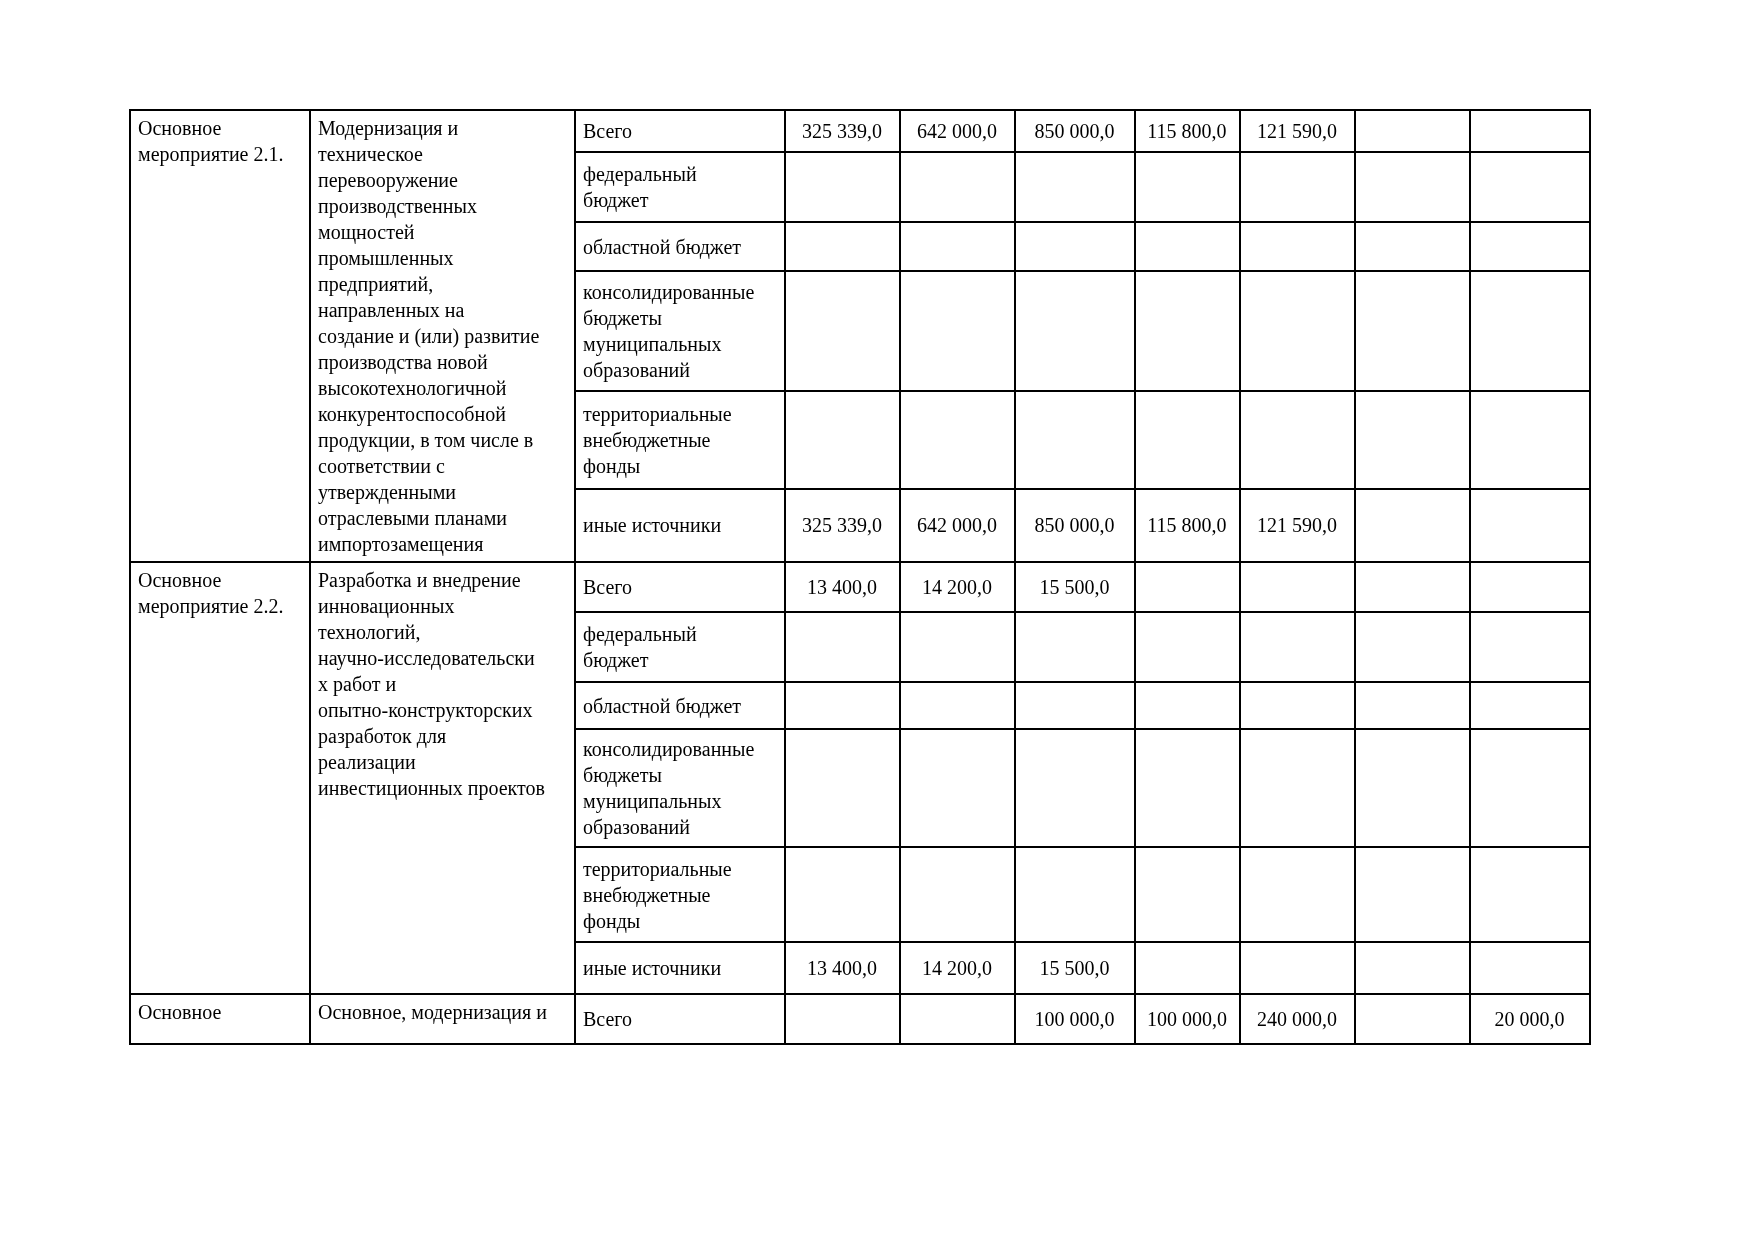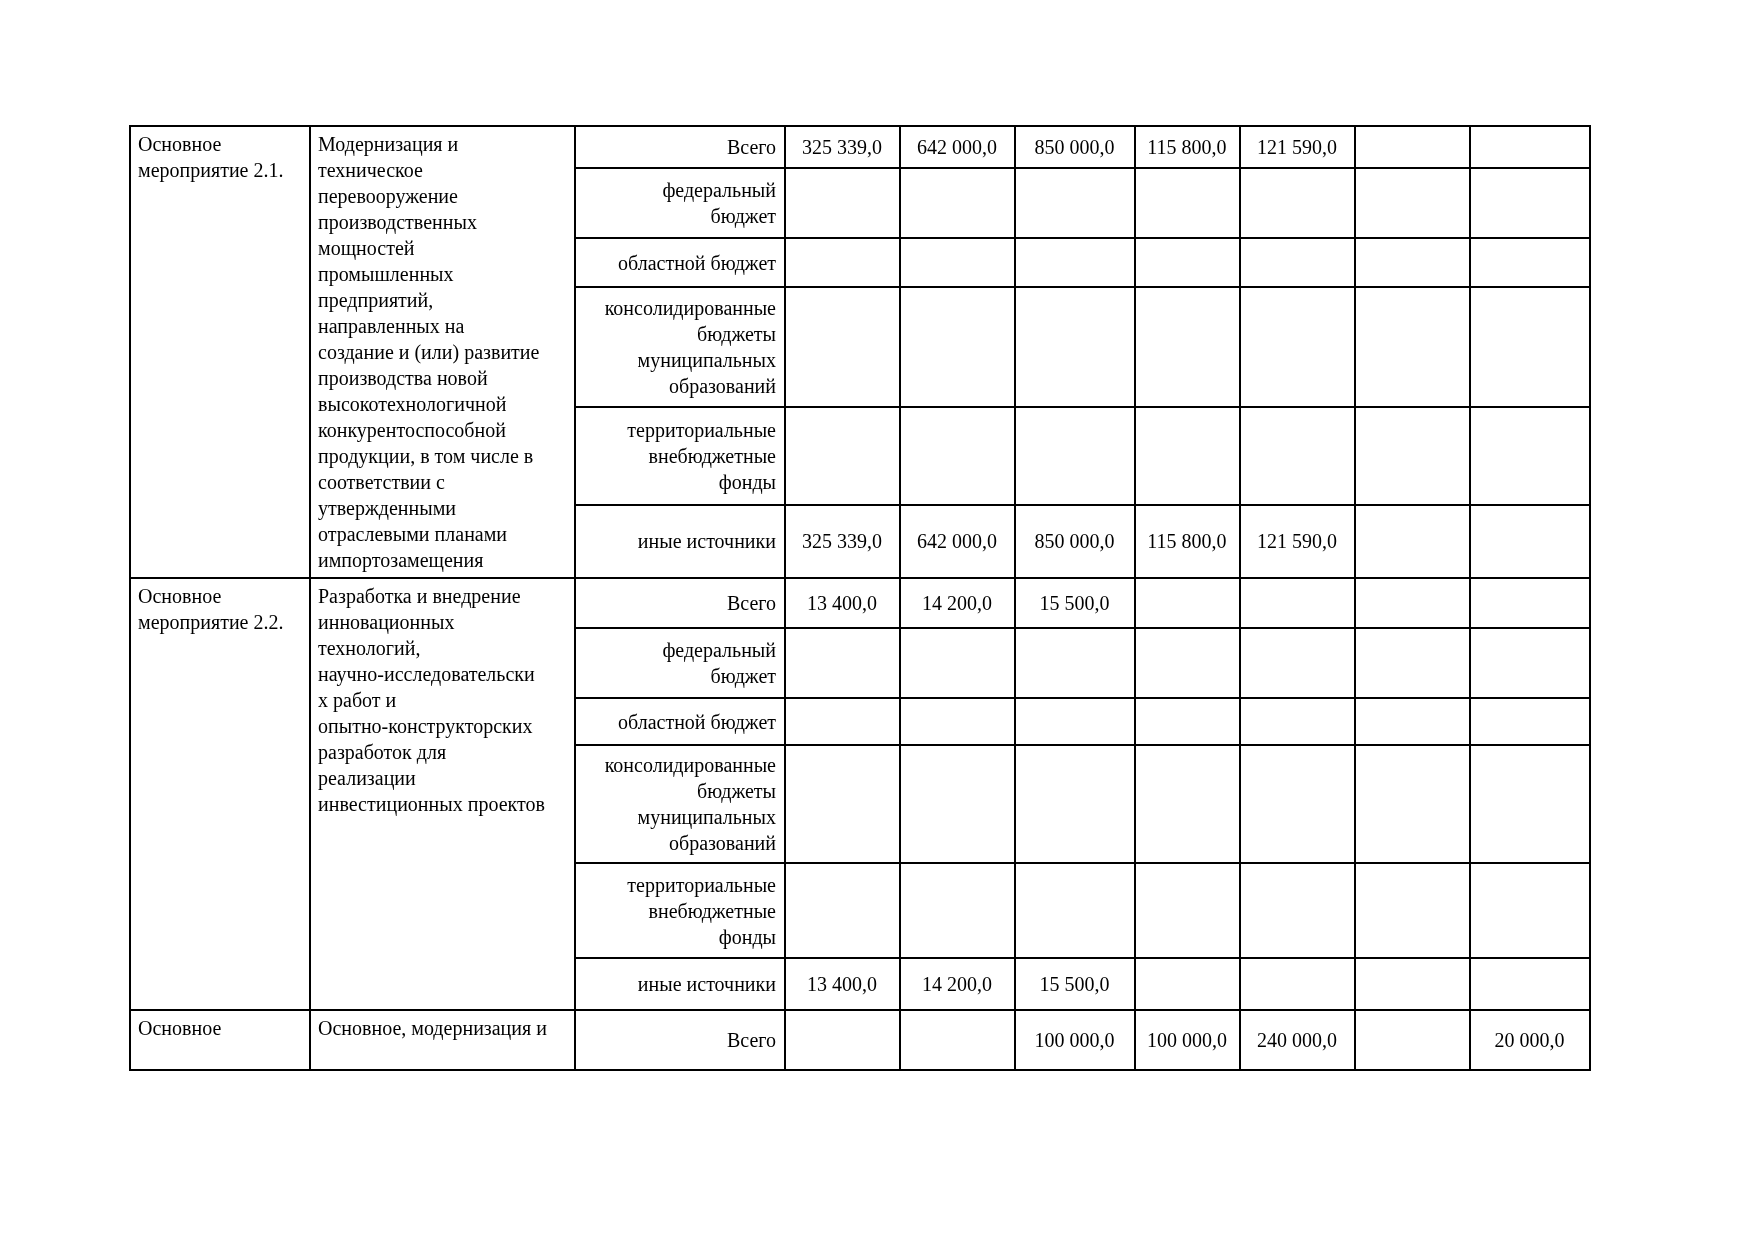--- a/index.html
+++ b/index.html
@@ -16,41 +16,41 @@
   }
   .page {
     position: relative;
     width: 1754px;
     height: 1240px;
     background: #ffffff;
   }
   table.finance-table {
     position: absolute;
     left: 129px;
-    top: 125px;
+    top: 109px;
     border-collapse: collapse;
     table-layout: fixed;
     width: 1460px;
     font-size: 20px;
     line-height: 26px;
   }
   table.finance-table td {
     border: 2px solid #000000;
     padding: 4px 8px 4px 7px;
     overflow: hidden;
     white-space: pre-line;
     word-wrap: break-word;
   }
   td.name-cell, td.desc-cell {
     vertical-align: top;
     text-align: left;
   }
   td.source-cell {
     vertical-align: middle;
-    text-align: right;
+    text-align: left;
   }
   td.num-cell {
     vertical-align: middle;
     text-align: center;
     white-space: nowrap;
     padding: 4px 4px;
   }
 </style>
 </head>
 <body>
@@ -223,21 +223,21 @@
         <tr style="height: 52px;">
           <td class="source-cell">иные источники</td>
           <td class="num-cell">13 400,0</td>
           <td class="num-cell">14 200,0</td>
           <td class="num-cell">15 500,0</td>
           <td class="num-cell"></td>
           <td class="num-cell"></td>
           <td class="num-cell"></td>
           <td class="num-cell"></td>
         </tr>
-        <tr style="height: 60px;">
+        <tr style="height: 50px;">
           <td class="name-cell" rowspan="1">Основное</td>
           <td class="desc-cell" rowspan="1">Основное, модернизация и</td>
           <td class="source-cell">Всего</td>
           <td class="num-cell"></td>
           <td class="num-cell"></td>
           <td class="num-cell">100 000,0</td>
           <td class="num-cell">100 000,0</td>
           <td class="num-cell">240 000,0</td>
           <td class="num-cell"></td>
           <td class="num-cell">20 000,0</td>

